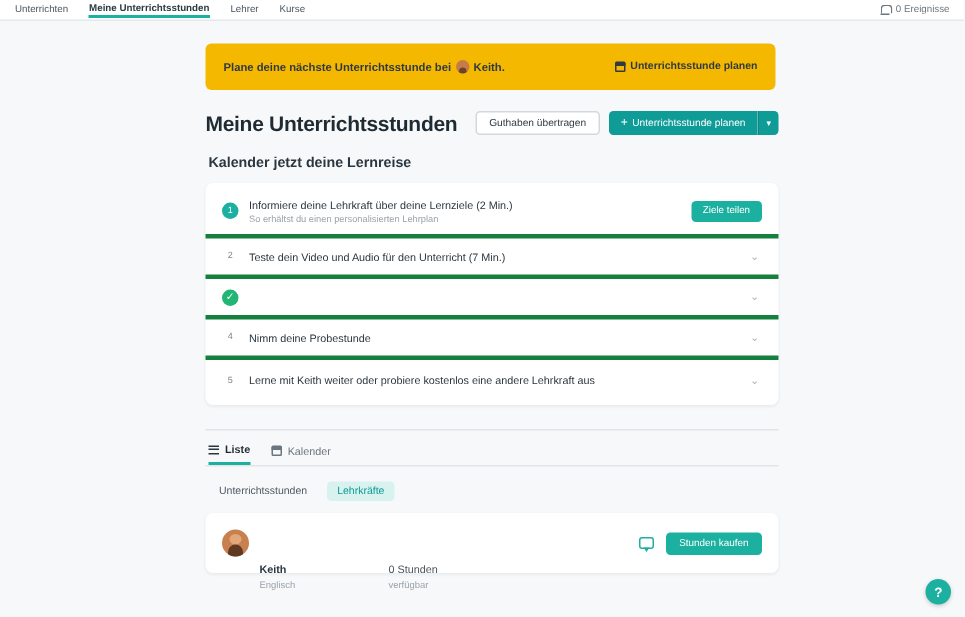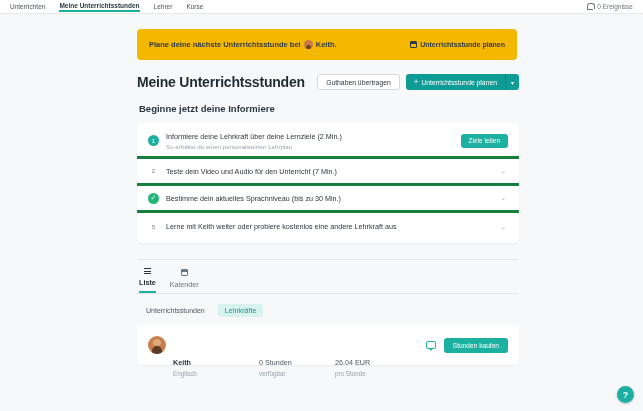--- a/index.html
+++ b/index.html
@@ -192,21 +192,20 @@
   }
   
   .viewtabs {
     display:flex; align-items:center; gap: 14px;
     margin: 8px 0 0 11px;
   }
   .viewtab {
     display:flex; align-items:center; gap:4px;
     font-size: 7.2px; color:#6b757d;
     padding-bottom: 4px;
-    flex-direction: column;
   }
   .viewtab.active { color:#1f2b33; font-weight:bold; border-bottom: 2px solid #1cb0a0; }
   .list-icon { display:inline-block; width:7px; height:6px; position:relative; flex:none;}
   .list-icon i { position:absolute; left:0; width:7px; height:1px; background:#2b3740; }
   .list-icon i:nth-child(1){ top:0; }
   .list-icon i:nth-child(2){ top:2.5px; }
   .list-icon i:nth-child(3){ top:5px; }
   .cal2 { width:7px; height:7px; border:1px solid #6b757d; border-radius:1px; position:relative; flex:none;}
   .cal2:before{content:"";position:absolute;left:-1px;right:-1px;top:0;height:2px;background:#6b757d;}
   .tabs-underline {
@@ -316,21 +315,21 @@
         <button class="btn btn-teal">
           <span class="plus">+</span>
           <span>Unterrichtsstunde planen</span>
         </button>
         <button class="btn btn-teal-caret">
           <span>▾</span>
         </button>
       </div>
     </div>
 
-    <div class="section-head">Beginne jetzt deine Informiere</div>
+    <div class="section-head">Kalender jetzt deine Lernreise</div>
 
     <div class="card">
 
       <div class="step tall">
         <div class="step-badge badge-teal">1</div>
         <div class="step-texts">
           <div class="step-title">Informiere deine Lehrkraft über deine Lernziele (2 Min.)</div>
           <div class="step-sub">So erhältst du einen personalisierten Lehrplan</div>
         </div>
         <div class="spacer"></div>
@@ -341,27 +340,32 @@
         <div class="step-badge badge-plain">2</div>
         <div class="step-texts">
           <div class="step-title">Teste dein Video und Audio für den Unterricht (7 Min.)</div>
         </div>
         <div class="spacer"></div>
         <span class="chev">⌄</span>
       </div>
 
       <div class="step">
         <div class="step-badge badge-check">✓</div>
+        <div class="spacer"></div>
+        <span class="chev">⌄</span>
+      </div>
+
+      <div class="step">
+        <div class="step-badge badge-plain">4</div>
         <div class="step-texts">
-          <div class="step-title">Bestimme dein aktuelles Sprachniveau (bis zu 30 Min.)</div>
+          <div class="step-title">Nimm deine Probestunde</div>
         </div>
         <div class="spacer"></div>
         <span class="chev">⌄</span>
       </div>
-
 
       <div class="step">
         <div class="step-badge badge-plain">5</div>
         <div class="step-texts">
           <div class="step-title">Lerne mit Keith weiter oder probiere kostenlos eine andere Lehrkraft aus</div>
         </div>
         <div class="spacer"></div>
         <span class="chev">⌄</span>
       </div>
 
@@ -393,24 +397,20 @@
     <div class="teacher-card">
       <div class="avatar-lg"></div>
       <div class="col col-name">
         <div class="c-main">Keith</div>
         <div class="c-sub">Englisch</div>
       </div>
       <div class="col col-hours">
         <div class="c-main" style="font-weight:normal;color:#4a555e;">0 Stunden</div>
         <div class="c-sub">verfügbar</div>
       </div>
-      <div class="col col-price">
-        <div class="c-main" style="font-weight:normal;color:#4a555e;">26.04 EUR</div>
-        <div class="c-sub">pro Stunde</div>
-      </div>
       <div class="spacer"></div>
       <div class="chat-icon"></div>
       <button class="btn btn-buy">Stunden kaufen</button>
     </div>
 
   </div>
 
   <div class="fab">
     <span>?</span>
   </div>

